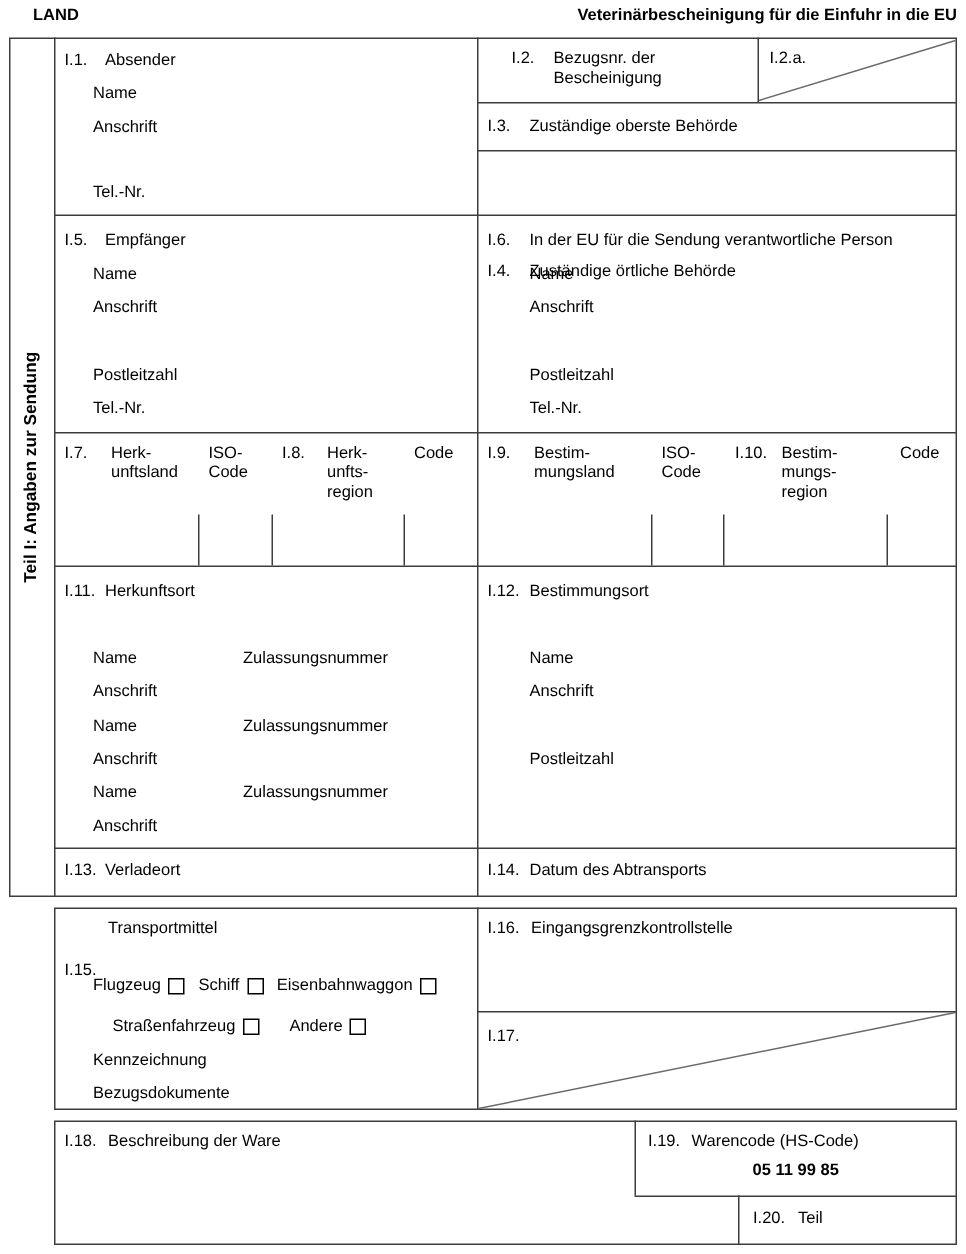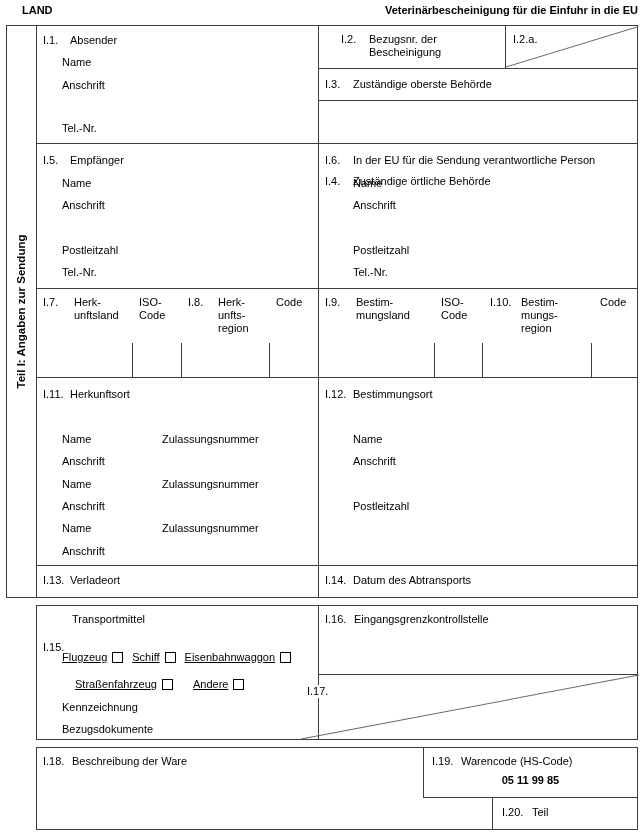--- a/index.html
+++ b/index.html
@@ -15,21 +15,21 @@
   .vline { position:absolute; width:1px; background:#3d3d3d; }
   .hline { position:absolute; height:1px; background:#3d3d3d; }
   .field { position:absolute; }
   .field span.t { position:absolute; }
   .sidebar-label {
     position:absolute; left:6px; top:598px; width:573px; height:30px;
     transform:rotate(-90deg); transform-origin:0 0;
     display:flex; align-items:center; justify-content:center;
     font-weight:bold; font-size:11.5px;
   }
-  .cbrow { position:absolute; display:flex; align-items:flex-end;text-decoration:underline; }
+  .cbrow { position:absolute; display:flex; align-items:flex-end; }
   .cb-item { display:flex; align-items:center; gap:5px; }
   .cb { width:9px; height:9px; border:1px solid #000; background:#fff; flex:0 0 auto; }
   .diag { position:absolute; left:0; top:0; width:100%; height:100%; }
   .center { text-align:center; }
 </style>
 </head>
 <body>
 
 <div class="page">
 
@@ -190,21 +190,21 @@
     </div>
     <span class="t" style="left:26px; top:96px;">Kennzeichnung</span>
     <span class="t" style="left:26px; top:118px;">Bezugsdokumente</span>
   </div>
 
   <div class="field" style="left:318px; top:605px; width:320px; height:69px;padding-left:14px;">
     <span class="t" style="left:7px; top:8px;">I.16.</span>
     <span class="t" style="left:36px; top:8px;">Eingangsgrenzkontrollstelle</span>
   </div>
 
-  <div class="field" style="left:300px; top:674px; width:320px; height:66px;padding-left:20px;">
+  <div class="field" style="left:318px; top:674px; width:320px; height:66px;">
     <svg class="diag" viewBox="0 0 320 66" preserveAspectRatio="none">
       <line x1="1" y1="65" x2="319" y2="1" stroke="#6a6a6a" stroke-width="1"></line>
     </svg>
     <span class="t" style="left:7px; top:11px; background:#fff; padding-right:3px;">I.17.</span>
   </div>
 
   <div class="box" style="left:36px; top:747px; width:602px; height:83px;"></div>
   <div class="vline" style="left:423px; top:747px; height:50px;"></div>
   <div class="hline" style="left:423px; top:797px; width:215px;"></div>
   <div class="vline" style="left:492px; top:797px; height:33px;"></div>

